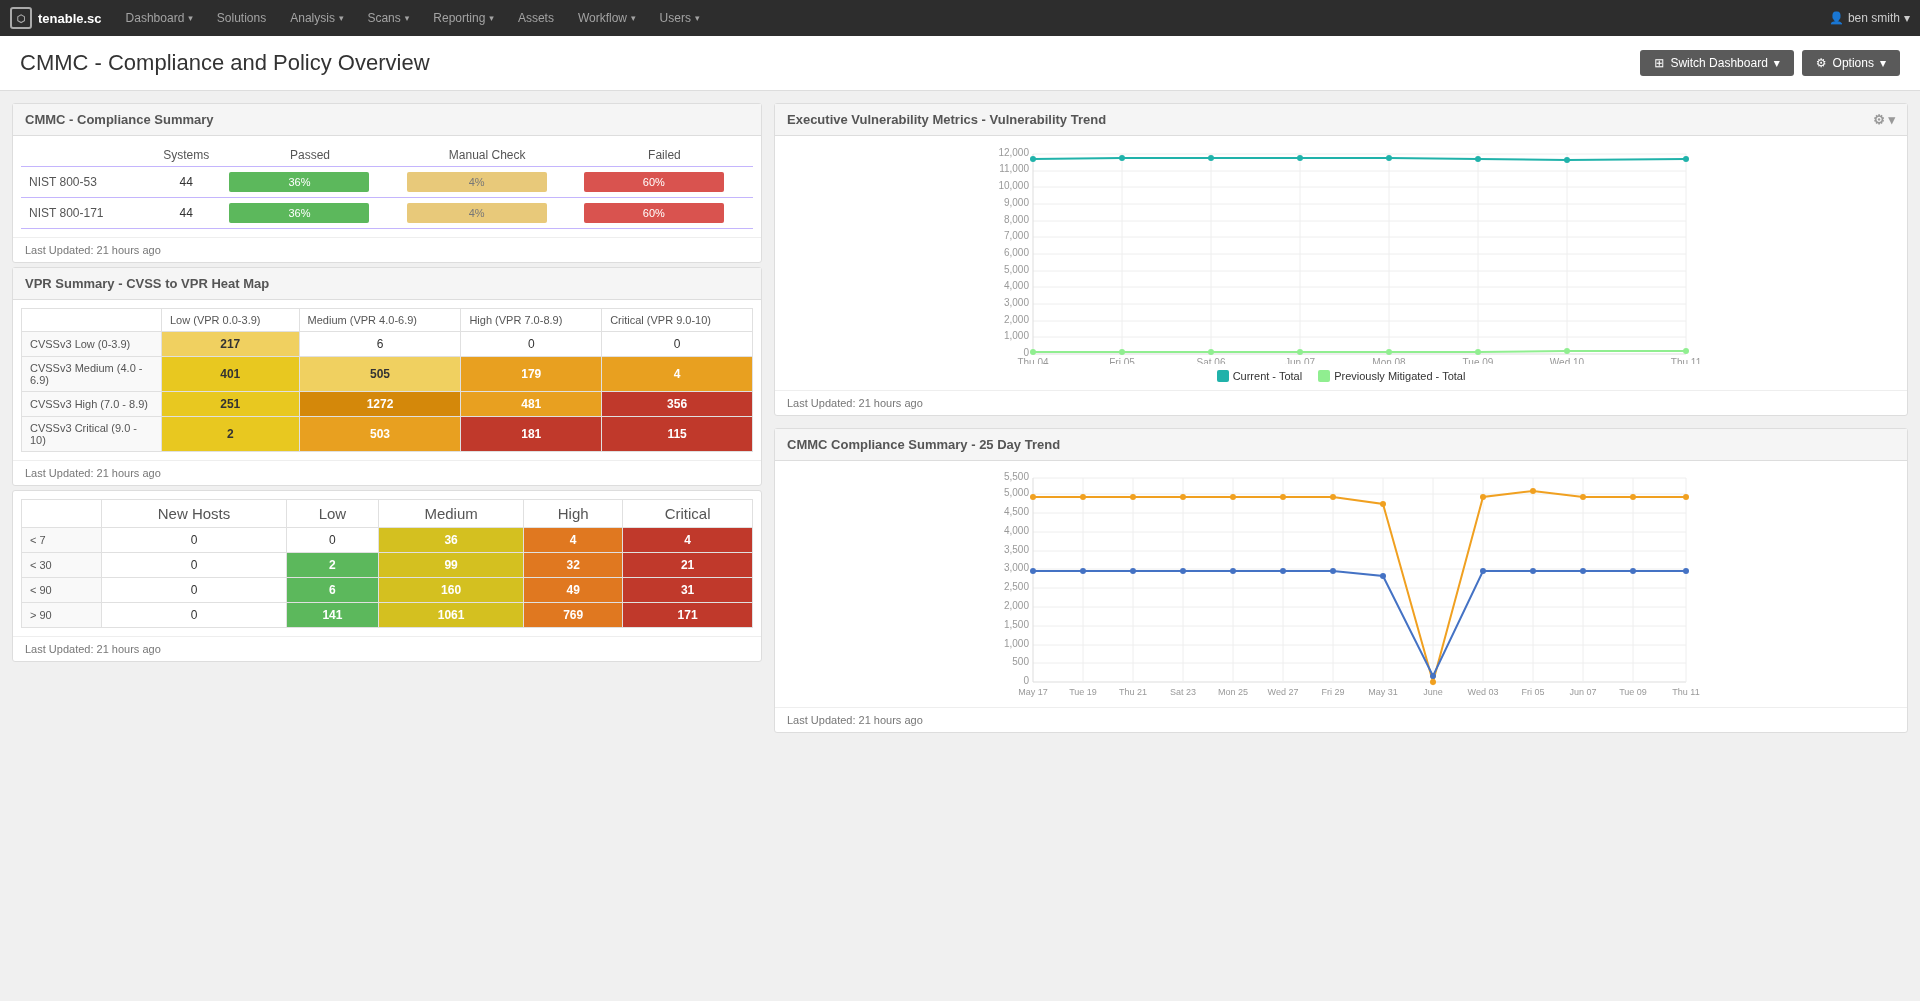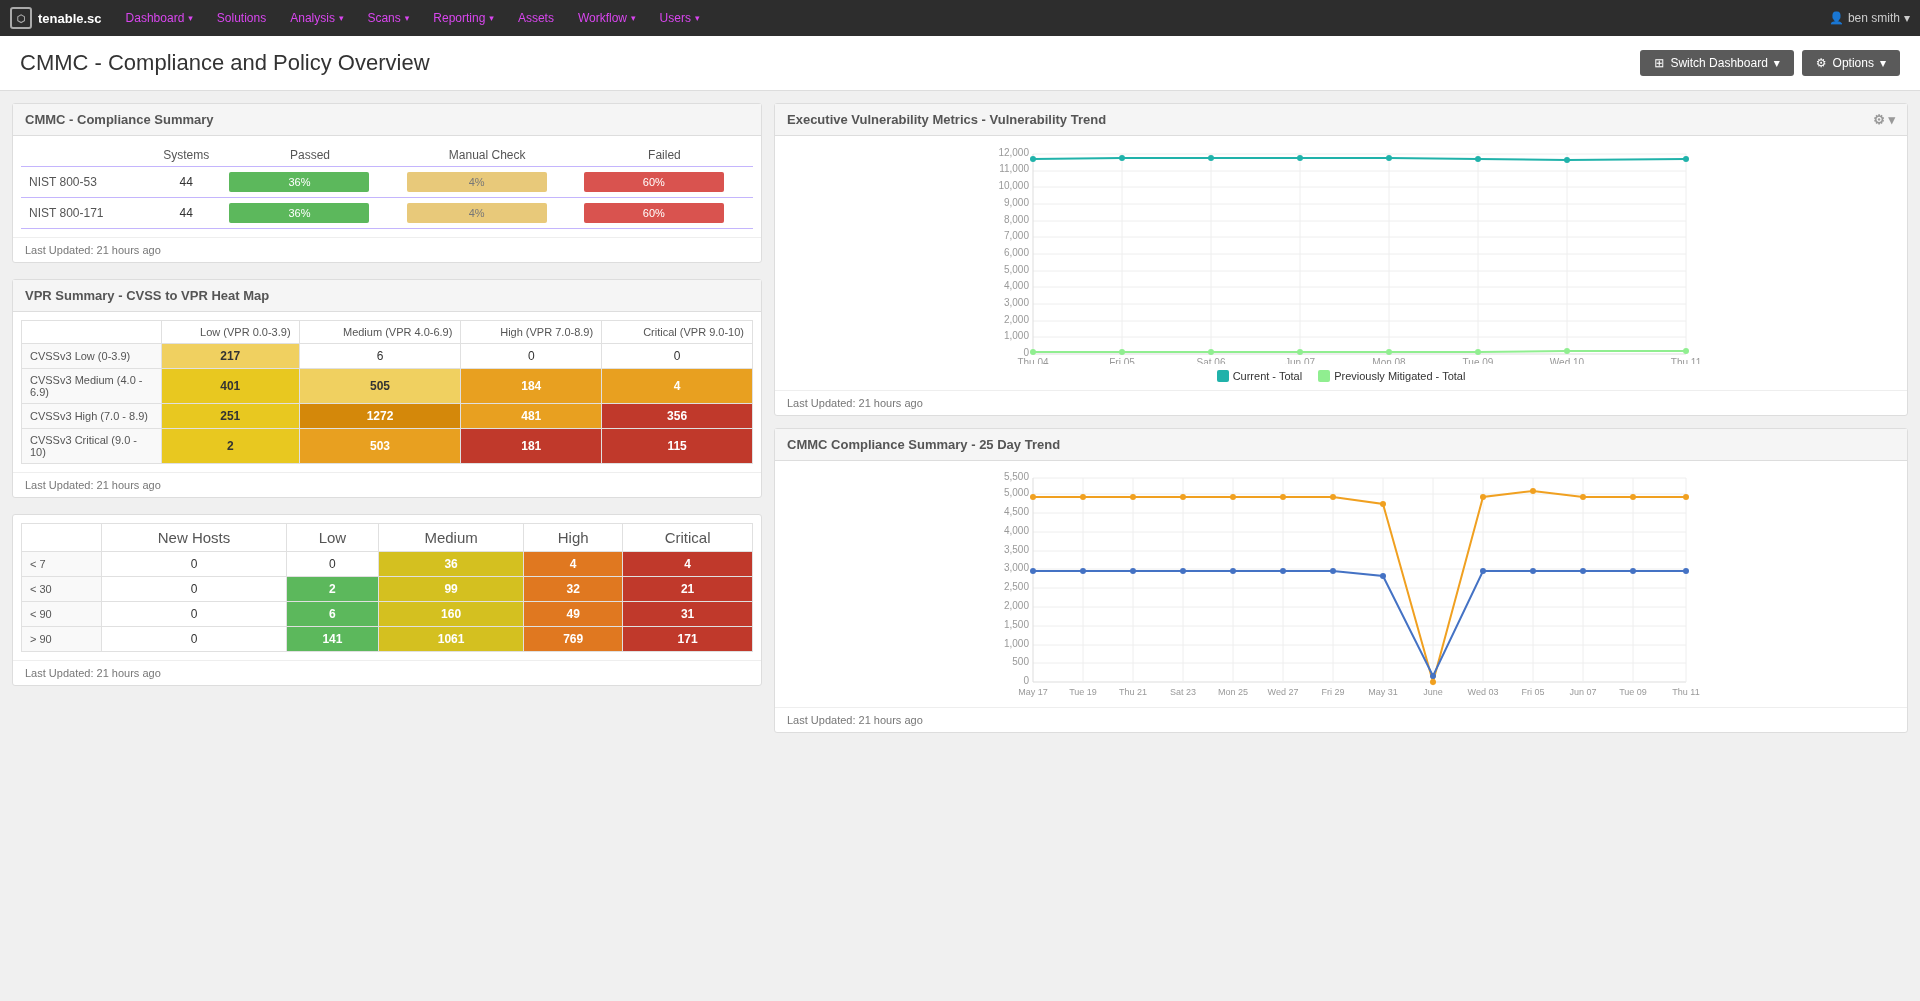--- a/index.html
+++ b/index.html
@@ -19,21 +19,21 @@
       display: flex; align-items: center; gap: 6px;
       color: #fff; font-size: 13px; font-weight: bold;
       margin-right: 10px;
     }
     .navbar-brand .logo-box {
       width: 22px; height: 22px; border: 2px solid #aaa; border-radius: 3px;
       display: flex; align-items: center; justify-content: center;
       font-size: 10px; color: #aaa;
     }
     .nav-item {
-      color: #d946ef; padding: 0 10px; height: 36px;
+      color: #a3a3a3; padding: 0 10px; height: 36px;
       display: flex; align-items: center; cursor: pointer; font-size: 12px;
       white-space: nowrap;
     }
     .nav-item .caret { margin-left: 4px; font-size: 9px; }
     .nav-spacer { flex: 1; }
     .nav-user {
       color: #ccc; font-size: 12px; display: flex; align-items: center; gap: 4px;
     }
 
     
@@ -57,21 +57,21 @@
       border-radius: 3px; cursor: pointer; font-size: 12px;
       display: flex; align-items: center; gap: 6px;
     }
 
     
     .main-content {
       display: flex;
       gap: 12px;
       padding: 12px;
     }
-    .left-col { width: 750px; display: flex; flex-direction: column; gap: 16px; }
+    .left-col { width: 750px; display: flex; flex-direction: column; gap: 4px; }
     .right-col { flex: 1; display: flex; flex-direction: column; gap: 12px; }
 
     
     .panel {
       background: #fff;
       border: 1px solid #ddd;
       border-radius: 3px;
     }
     .panel-header {
       background: #f5f5f5;
@@ -105,21 +105,21 @@
     .compliance-table td:first-child { text-align: left; color: #555; }
     .compliance-table tr { border-bottom: 1px solid #c4b5fd; }
     .bar-cell { padding: 4px 6px; }
     .bar-green { background: #5cb85c; height: 20px; display: flex; align-items: center; justify-content: center; color: #fff; font-size: 11px; border-radius: 2px; }
     .bar-orange { background: #e8c97a; height: 20px; display: flex; align-items: center; justify-content: center; color: #777; font-size: 11px; border-radius: 2px; }
     .bar-red { background: #d9534f; height: 20px; display: flex; align-items: center; justify-content: center; color: #fff; font-size: 11px; border-radius: 2px; }
 
     
     .heatmap-table { width: 100%; border-collapse: collapse; }
     .heatmap-table th {
-      padding: 5px 8px; text-align: right; font-size: 11px; color: #555;
+      padding: 5px 8px; text-align: left; font-size: 11px; color: #555;
       font-weight: normal; border: 1px solid #e0e0e0;
     }
     .heatmap-table td {
       padding: 5px 6px; text-align: center; font-size: 12px; border: 1px solid #e0e0e0;
     }
     .heatmap-table td:first-child { text-align: left; font-size: 11px; color: #555; background: #f9f9f9; padding-left: 8px; }
     .cell-yellow { background: #f0d060; font-weight: bold; }
     .cell-yellow2 { background: #e8c820; font-weight: bold; }
     .cell-orange { background: #e8a020; color: #fff; font-weight: bold; }
     .cell-orange2 { background: #d4880a; color: #fff; font-weight: bold; }
@@ -284,21 +284,21 @@
     <td>CVSSv3 Low (0-3.9)</td>
     <td class="cell-yellow">217</td>
     <td class="cell-white">6</td>
     <td class="cell-white">0</td>
     <td class="cell-white">0</td>
   </tr>
               <tr>
     <td>CVSSv3 Medium (4.0 - 6.9)</td>
     <td class="cell-yellow2">401</td>
     <td class="cell-yellow">505</td>
-    <td class="cell-orange">184</td>
+    <td class="cell-orange">179</td>
     <td class="cell-orange">4</td>
   </tr>
               <tr>
     <td>CVSSv3 High (7.0 - 8.9)</td>
     <td class="cell-yellow2">251</td>
     <td class="cell-orange2">1272</td>
     <td class="cell-orange">481</td>
     <td class="cell-red">356</td>
   </tr>
               <tr>

